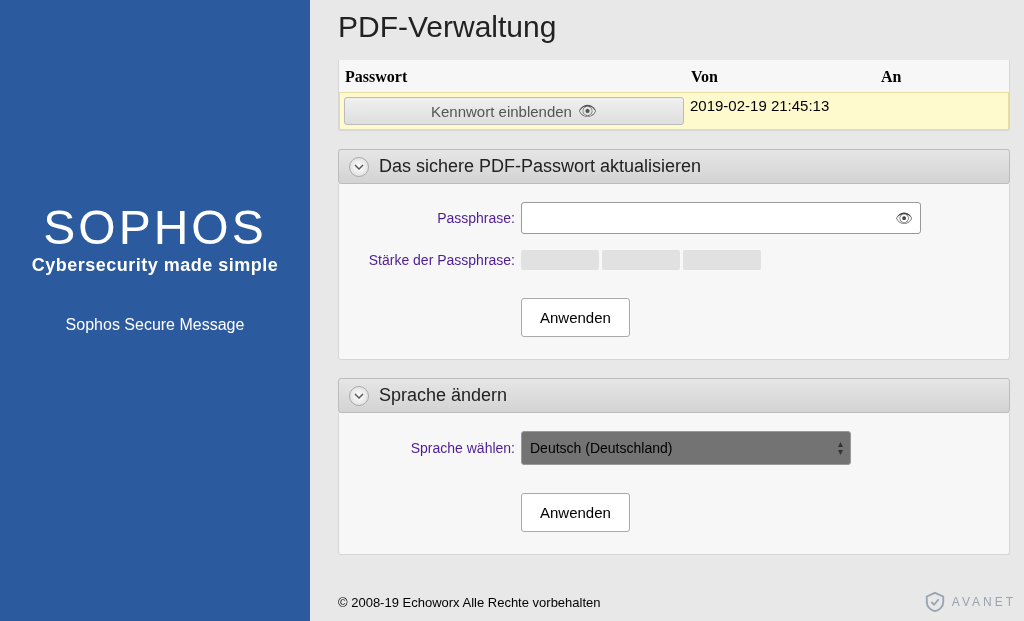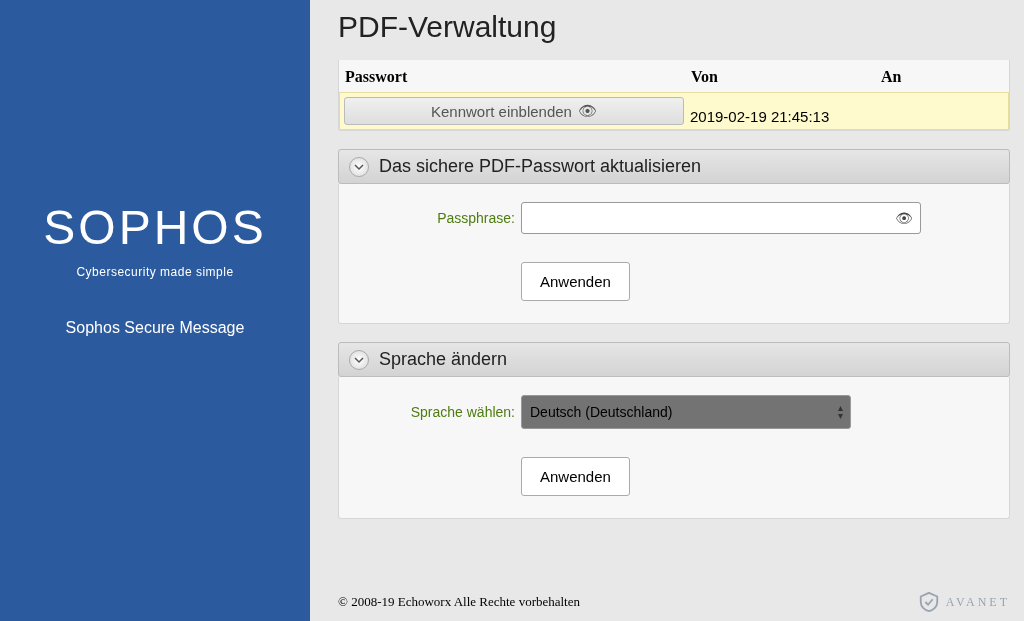--- a/index.html
+++ b/index.html
@@ -3,21 +3,21 @@
 <meta charset="utf-8">
 <style>
   * { box-sizing: border-box; margin: 0; padding: 0; }
   html, body { width: 1024px; height: 621px; font-family: Arial, Helvetica, sans-serif; overflow: hidden; }
   body { display: flex; background: #e8e8e8; }
 
   
   .sidebar { width: 310px; height: 621px; background: #2c5a9e; color: #fff; display: flex; flex-direction: column; align-items: center; padding-top: 200px; }
   .logo-wrap { text-align: center; }
   .logo-name { font-size: 48px; letter-spacing: 3px; font-weight: 500; }
-  .logo-tag { font-size: 12px; font-weight: 400; margin-top: 10px; letter-spacing: .5px; }
+  .logo-tag { font-size: 18px; font-weight: 700; margin-top: 0; letter-spacing: .5px; }
   .sidebar-title { font-size: 16px; font-weight: 400; margin-top: 40px; text-align: center; }
 
   
   .main { flex: 1; position: relative; padding: 0 14px 0 28px; }
   .page-title { font-size: 30px; color: #222; padding: 10px 0 16px 0; font-weight: 400; }
 
   .panel { margin-bottom: 18px; }
   .panel-hdr {
     background: linear-gradient(#e6e6e6,#d3d3d3);
     border: 1px solid #bcbcbc;
@@ -31,49 +31,49 @@
     border: 1px solid #aaa; display: flex; align-items: center; justify-content: center;
   }
   .toggle-icon svg { width: 10px; height: 10px; }
   .panel-body { background: #f7f7f7; border: 1px solid #d6d6d6; border-top: none; border-radius: 0 0 3px 3px; }
 
   
   .tbl-head { display: flex; font-weight: 700; font-size: 16px; padding: 8px 6px 6px; font-family: Liberation Serif, serif; }
   .col-pw { width: 346px; }
   .col-von { width: 190px; }
   .col-an { flex: 1; }
-  .tbl-row { display: flex; align-items: flex-end; background: #fefacd; border: 1px solid #e4df9e; padding: 4px 4px; font-size: 15px; }
+  .tbl-row { display: flex; align-items: flex-start; background: #fefacd; border: 1px solid #e4df9e; padding: 4px 4px; font-size: 15px; }
   .btn-show-pw {
     width: 340px;
     background: linear-gradient(#f0f0f0,#dedede);
     border: 1px solid #bbb; border-radius: 3px;
     padding: 4px 6px; font-size: 15px; color: #555;
     display: flex; align-items: center; justify-content: center; gap: 6px;
     cursor: pointer;
   }
 
   
   .form-pad { padding: 18px 24px 22px; }
   .form-row { display: flex; align-items: center; margin-bottom: 16px; }
-  .form-row label { width: 158px; text-align: right; font-size: 14px; color: #4d7c0f; padding-right: 6px; }
+  .form-row label { width: 158px; text-align: right; font-size: 14px; color: #4c1d95; padding-right: 6px; }
   .pw-wrap { position: relative; width: 400px; }
   .pw-wrap input { width: 100%; height: 32px; border: 1px solid #999; border-radius: 3px; padding: 4px 30px 4px 6px; font-size: 14px; }
   .eye { position: absolute; right: 8px; top: 50%; transform: translateY(-50%); font-size: 14px; color: #444; cursor: pointer; }
   .strength { display: flex; gap: 3px; }
   .strength span { width: 78px; height: 20px; background: #e1e1e1; border-radius: 2px; }
   .apply-wrap { margin-left: 158px; }
   .btn-apply { background: #fff; border: 1px solid #aaa; border-radius: 3px; padding: 10px 18px; font-size: 15px; cursor: pointer; margin-top: 12px; }
 
   
   .select-wrap { position: relative; width: 330px; }
   select { width: 100%; height: 34px; border: 1px solid #999; border-radius: 3px; background: #737373; padding: 4px 26px 4px 8px; font-size: 14px; appearance: none; }
   .sel-arrows { position: absolute; right: 8px; top: 50%; transform: translateY(-50%); font-size: 10px; line-height: 8px; color: #333; pointer-events: none; }
 
   
-  .footer { position: absolute; bottom: 2px; left: 28px; right: 14px; display: flex; align-items: center; justify-content: space-between; font-size: 13px; padding: 6px 0; font-family: Liberation Serif, serif; }
+  .footer { position: absolute; bottom: 2px; left: 28px; right: 8px; display: flex; align-items: center; justify-content: space-between; font-size: 13px; padding: 6px 0; }
   .avanet { display: flex; align-items: center; gap: 6px; color: #9aa3af; font-size: 12px; letter-spacing: 3px; font-weight: 500; }
 </style>
 </head>
 <body>
 
 <div class="sidebar">
   <div class="logo-wrap">
     <div class="logo-name">SOPHOS</div>
     <div class="logo-tag">Cybersecurity made simple</div>
   </div>
@@ -113,20 +113,28 @@
       <span>Das sichere PDF-Passwort aktualisieren</span>
     </div>
     <div class="panel-body form-pad">
       <div class="form-row">
         <label>Passphrase:</label>
         <div class="pw-wrap">
           <input type="password" value="" style="">
           <span class="eye">👁</span>
         </div>
       </div>
+      <div class="form-row">
+        <label>Stärke der Passphrase:</label>
+        <div class="strength">
+          <span></span>
+            <span></span>
+            <span></span>
+        </div>
+      </div>
       <div class="apply-wrap">
         <button class="btn-apply">Anwenden</button>
       </div>
     </div>
   </div>
 
   <div class="panel">
     <div class="panel-hdr">
       <span class="toggle-icon">
         <svg viewBox="0 0 10 10">

